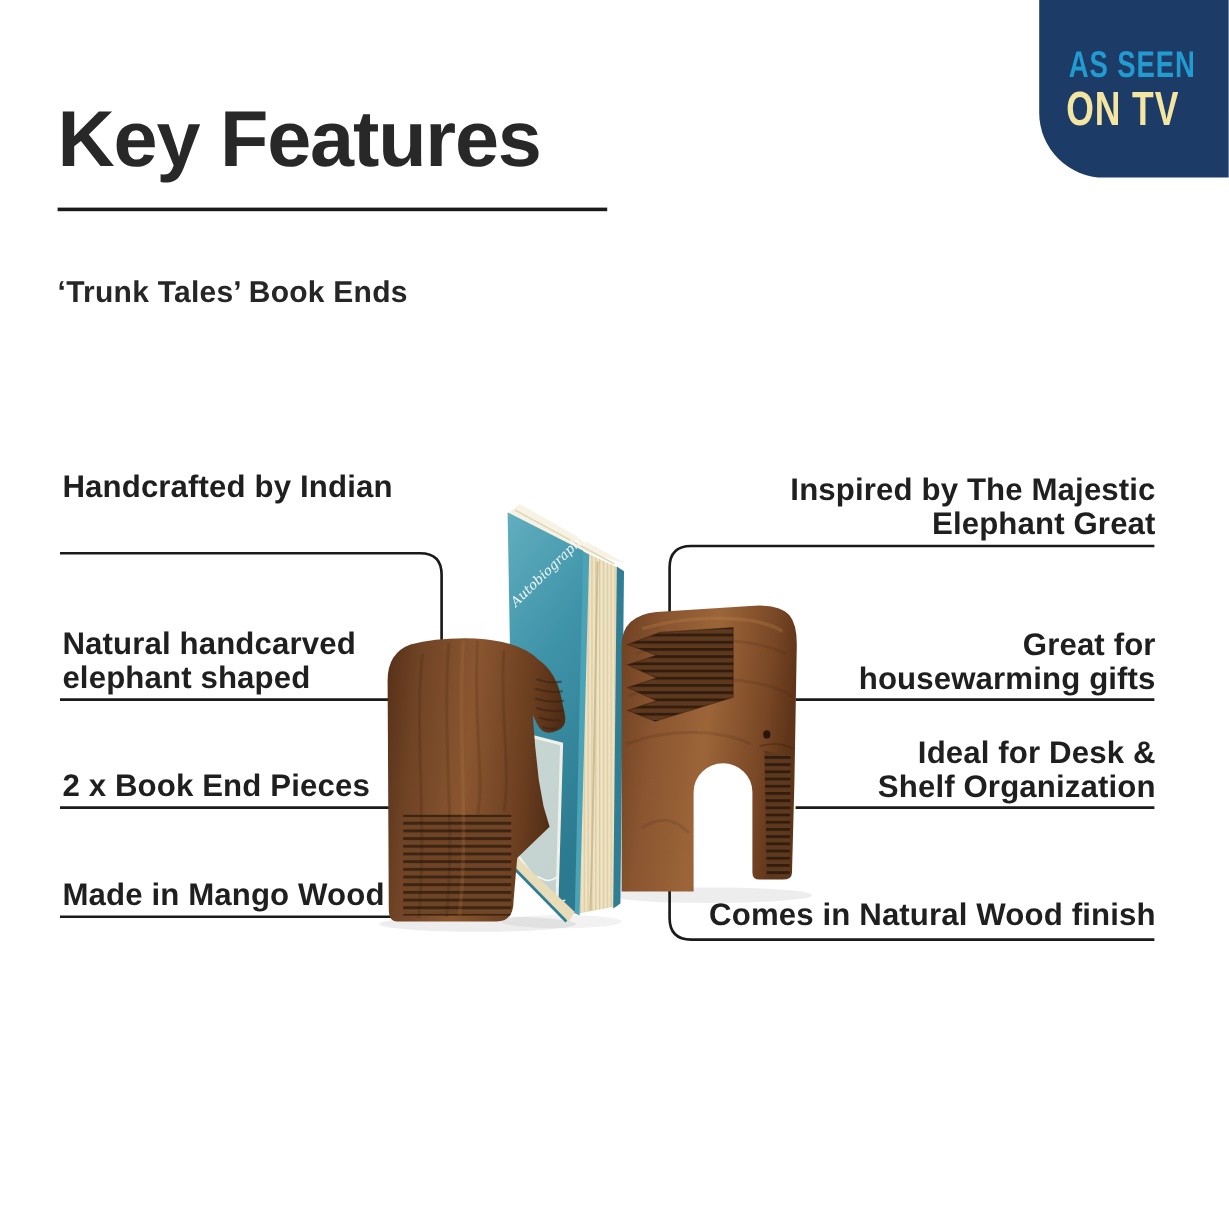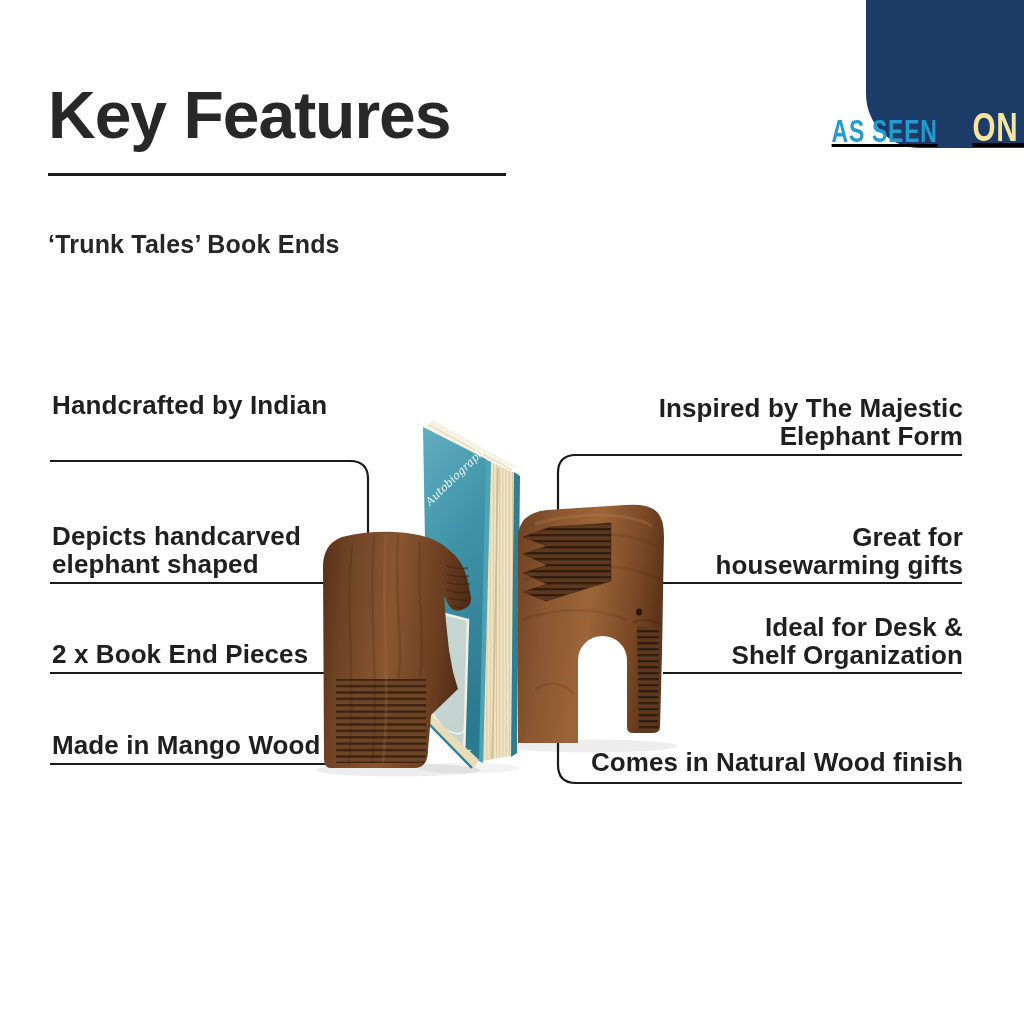--- a/index.html
+++ b/index.html
@@ -14,22 +14,22 @@
   .title{
     left:48px;top:78px;
     font-size:66px;font-weight:700;color:#282828;letter-spacing:-1px;line-height:74px;
   }
   .divider{left:48px;top:173px;width:458px;height:2.5px;background:#1a1a1a;}
   .subtitle{left:48px;top:196px;font-size:25px;font-weight:700;color:#262626;letter-spacing:.2px;margin-top:34px;}
   
   .badge{
     right:0;top:0;width:158px;height:148px;background:#1c3b66;
     border-radius:0 0 0 54px;
-    display:flex;flex-direction:row;align-items:flex-end;justify-content:center;
-    padding-left:6px;box-sizing:border-box;text-decoration:underline;
+    display:flex;flex-direction:column;align-items:flex-start;justify-content:center;
+    padding-left:6px;box-sizing:border-box;
   }
   .badge .l1,.badge .l2{display:inline-block;transform:scaleX(.74);font-weight:700;letter-spacing:1px;white-space:nowrap;}
   .badge .l1{color:#219bd0;font-size:31px;line-height:33px;}
   .badge .l2{color:#f4e6a1;font-size:40px;line-height:42px;}
   
   .feat{font-size:26px;font-weight:700;color:#1f1f1f;line-height:28px;letter-spacing:.1px;}
   .feat span{display:block;}
   .fleft{left:52px;text-align:left;}
   .fright{right:61px;text-align:right;}
   .fl1{top:391px;} .fl2{top:522px;} .fl3{top:640px;} .fl4{top:731px;}
@@ -45,33 +45,33 @@
 
 <div class="abs badge">
   <span class="l1">AS SEEN</span>
   <span class="l2">ON TV</span>
 </div>
 
 <div class="abs feat fleft fl1">
   <span>Handcrafted by Indian</span>
 </div>
 <div class="abs feat fleft fl2">
-  <span>Depicts handcarved</span>
+  <span>Natural handcarved</span>
   <span>elephant shaped</span>
 </div>
 <div class="abs feat fleft fl3">
   <span>2 x Book End Pieces</span>
 </div>
 <div class="abs feat fleft fl4">
   <span>Made in Mango Wood</span>
 </div>
 
 <div class="abs feat fright fr1">
   <span>Inspired by The Majestic</span>
-  <span>Elephant Form</span>
+  <span>Elephant Great</span>
 </div>
 <div class="abs feat fright fr2">
   <span>Great for</span>
   <span>housewarming gifts</span>
 </div>
 <div class="abs feat fright fr3">
   <span>Ideal for Desk &amp;</span>
   <span>Shelf Organization</span>
 </div>
 <div class="abs feat fright fr4">

